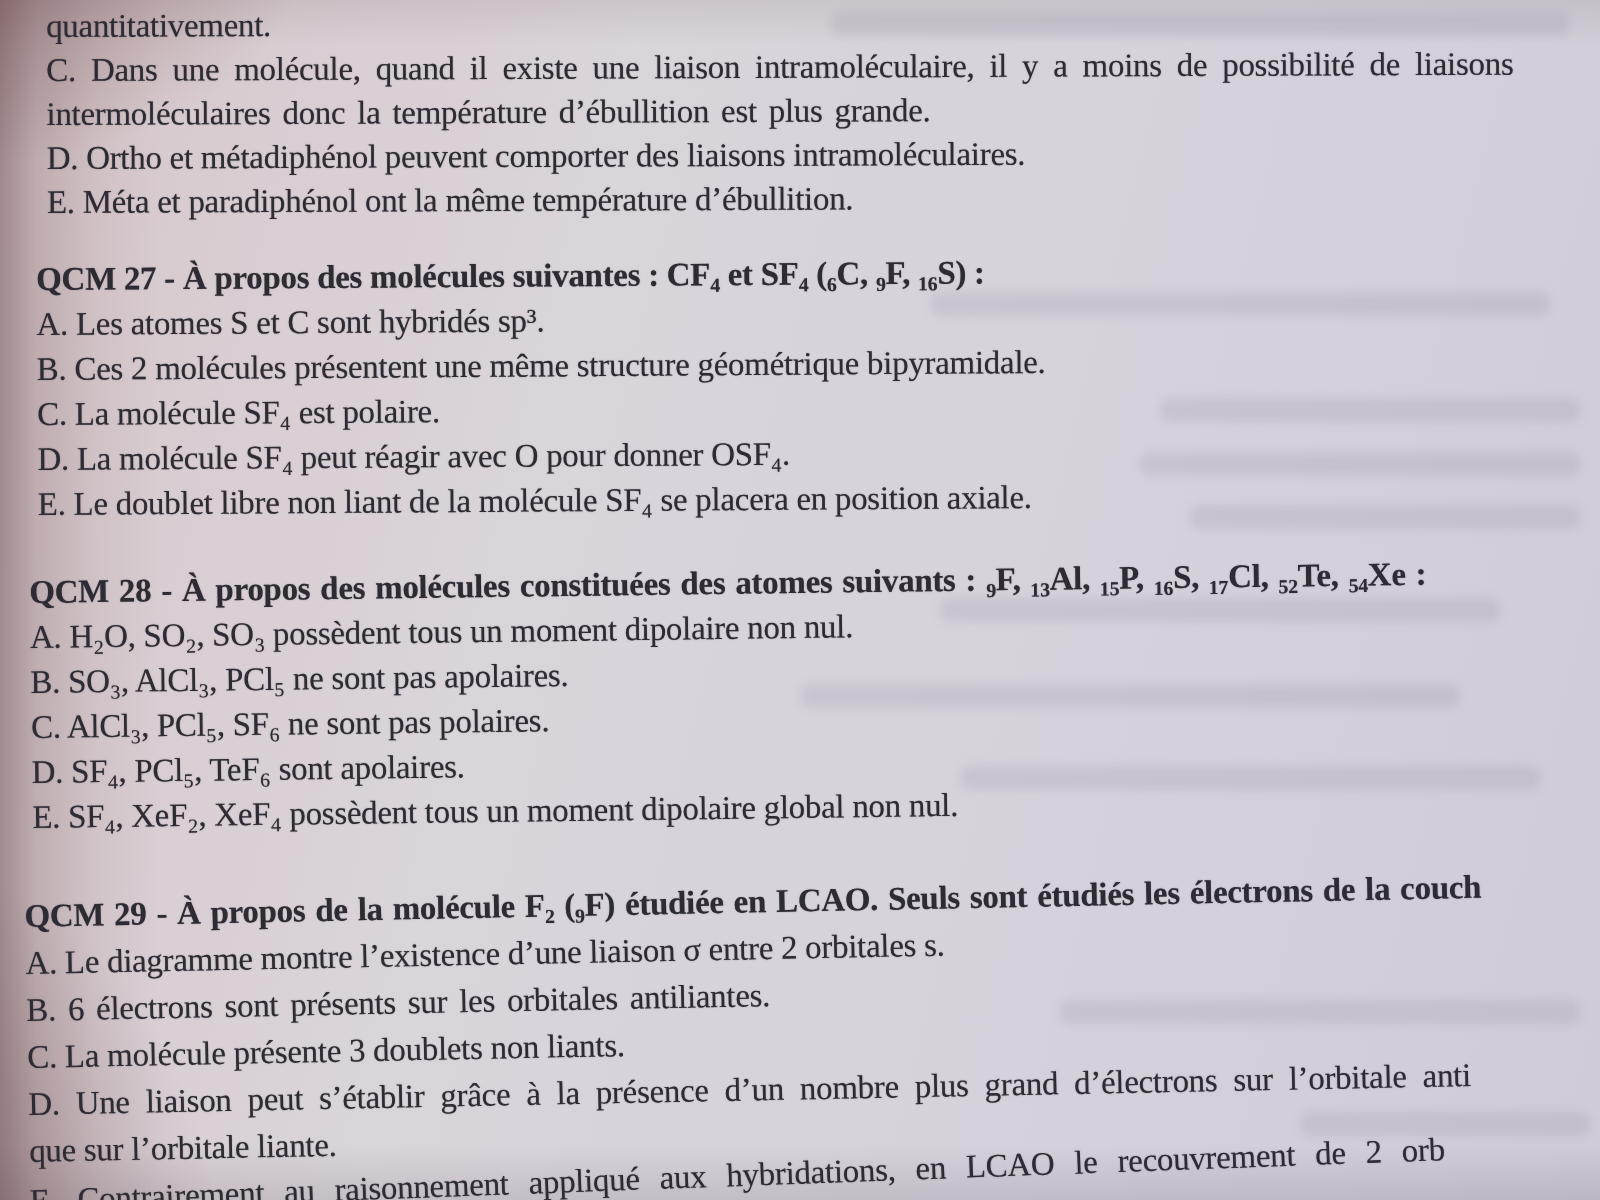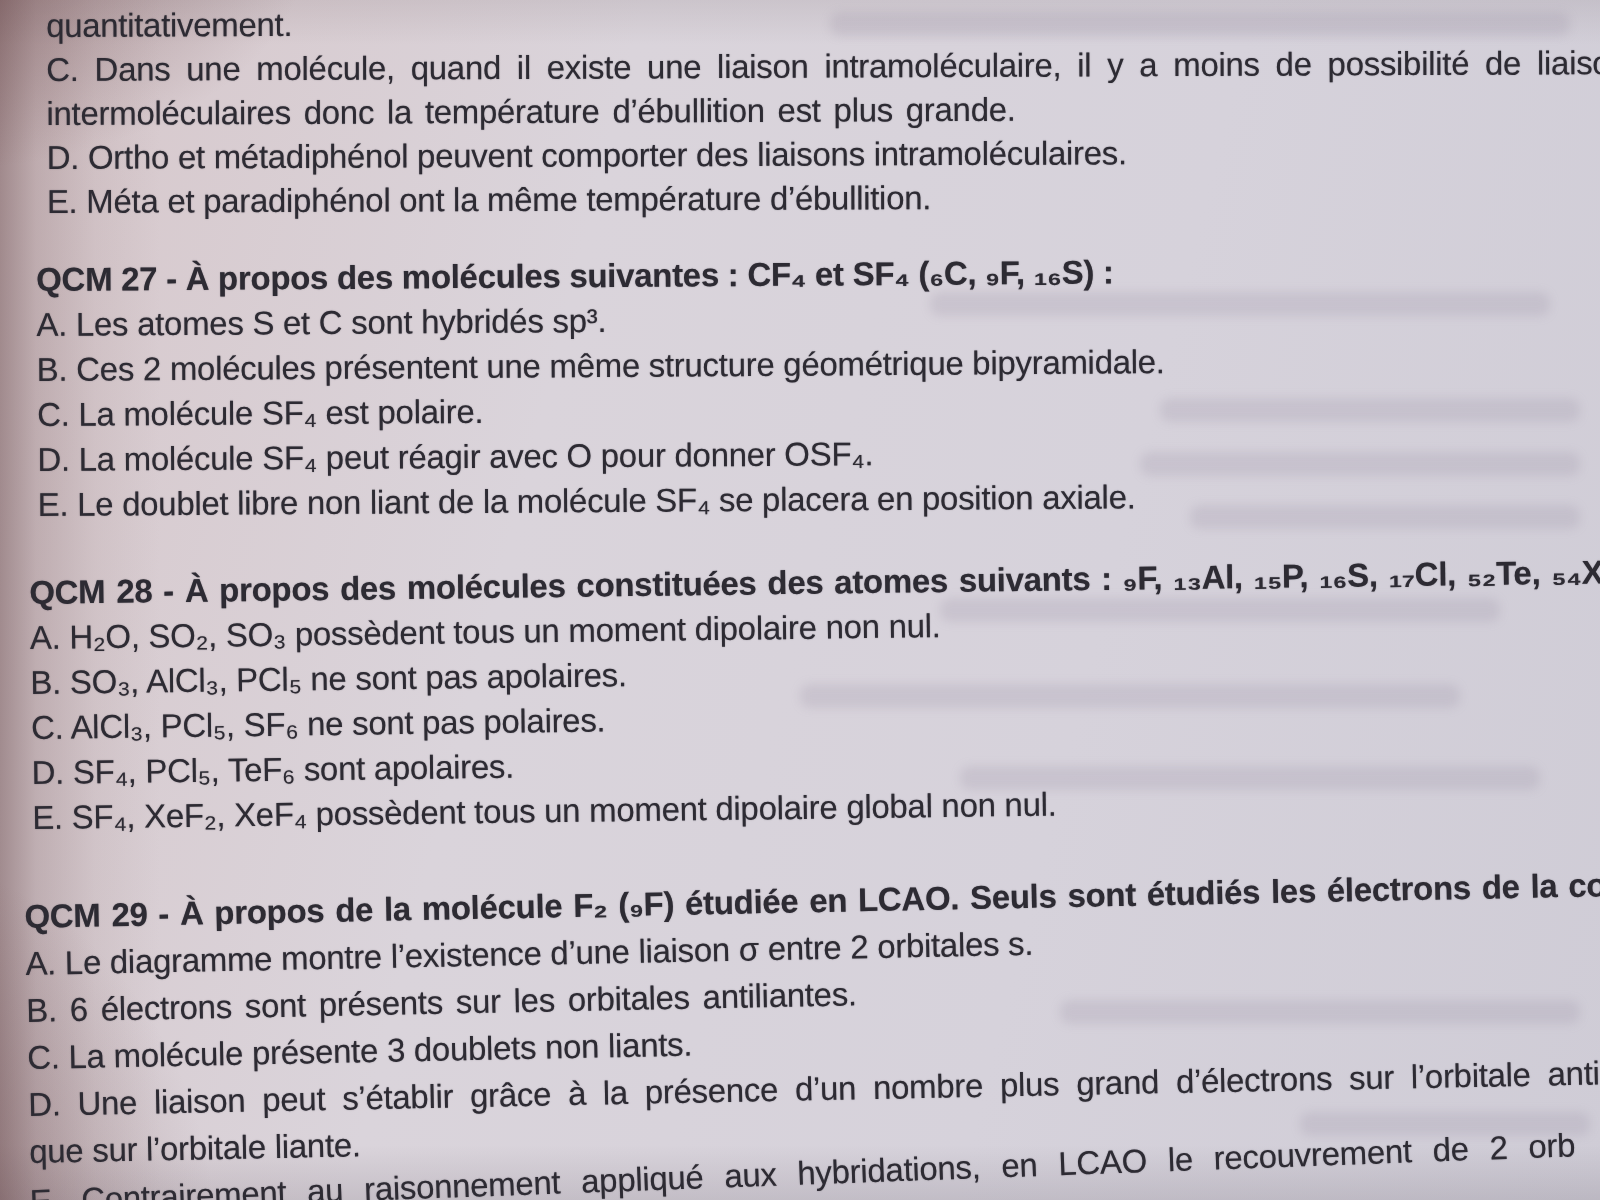--- a/index.html
+++ b/index.html
@@ -1,20 +1,20 @@
 <!DOCTYPE html>
 <html><head>
 <meta charset="utf-8">
 <style>
   html,body{margin:0;padding:0;}
   body{width:1600px;height:1200px;overflow:hidden;background:#d6d1d9;}
 
   .photo{
     position:relative;width:1600px;height:1200px;overflow:hidden;
-    font-family:Liberation Sans, sans-serif;
+    font-family:Liberation Serif, serif;
     background:
       radial-gradient(ellipse 520px 320px at -4% -5%, rgba(96,60,62,.50), rgba(96,60,62,0) 72%),
       radial-gradient(ellipse 460px 560px at -7% 105%, rgba(96,60,62,.42), rgba(96,60,62,0) 72%),
       linear-gradient(90deg, rgba(101,70,72,.48) 0px, rgba(118,88,90,.26) 36px, rgba(150,125,126,.12) 95px, rgba(150,125,126,0) 160px),
       linear-gradient(180deg, rgba(80,62,66,.10) 0px, rgba(80,62,66,0) 45px),
       linear-gradient(0deg, rgba(70,60,72,.14) 0px, rgba(70,60,72,0) 55px),
       linear-gradient(104deg, #d7c7ca 0%, #dad4db 34%, #d6d2db 66%, #cfccd6 100%);
   }
 
   

